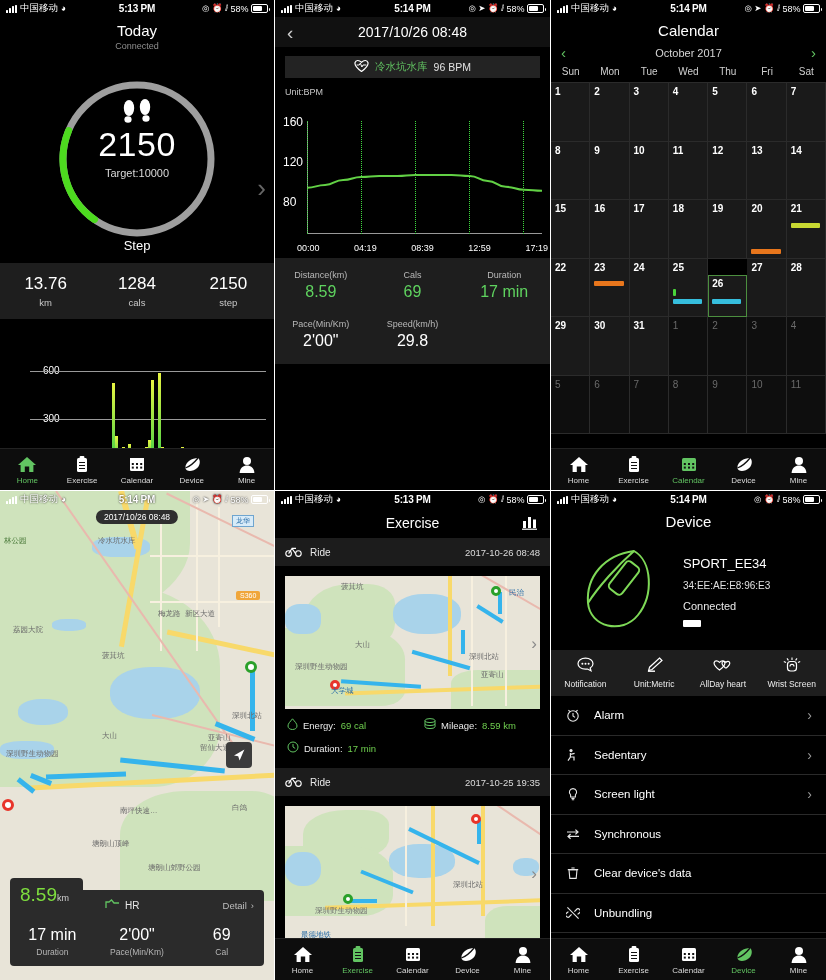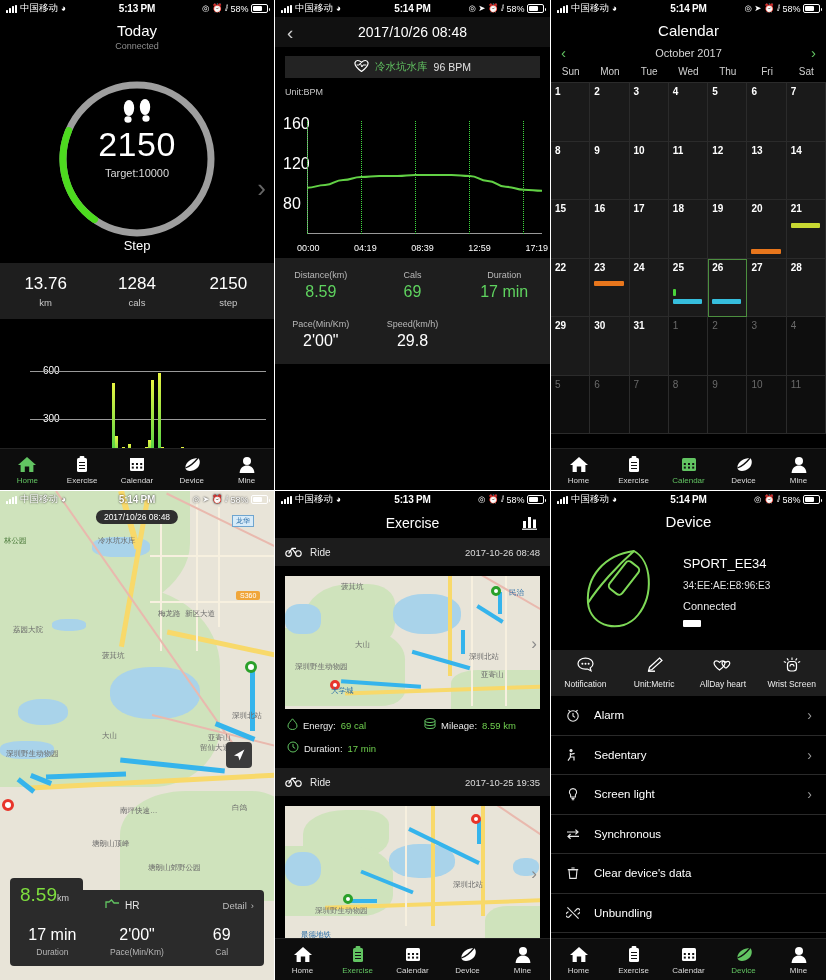--- a/index.html
+++ b/index.html
@@ -94,21 +94,21 @@
              background:#111; }
   .back-chev { position:absolute; left:12px; color:#d0d0d0; font-size:19px;
                font-weight:200; line-height:1; }
   .navbar2 .t { flex:1; text-align:center; color:#fff; font-size:14px; }
   .hrbanner { margin: 9px 10px 0; background:#232323; height: 22px;
               display:flex; align-items:center; justify-content:center; gap:6px; }
   .hrbanner .cn { color:#62c462; font-size:10.5px; }
   .hrbanner .bpm { color:#e2e2e2; font-size:10.5px; }
   .unitbpm { color:#c8c8c8; font-size:9px; margin: 9px 0 16px 10px; }
   .hrchart { position:relative; height:145px; margin-top:2px; }
-  .hr-y { position:absolute; left:8px; color:#fff; font-size:16px; }
+  .hr-y { position:absolute; left:8px; color:#fff; font-size:12px; }
   .hr-vline { position:absolute; top:8px; bottom:24px; width:0;
               border-left:1px dotted #3ddb3d; }
   .hr-axis { position:absolute; left:32px; right:8px; bottom:24px; height:1px; background:#999;}
   .hr-axis-v { position:absolute; left:32px; top:8px; bottom:24px; width:1px; background:#999;}
   .hr-xticks { position:absolute; left:22px; right:2px; bottom:5px;
                display:flex; justify-content:space-between; color:#fff; font-size:9px;}
   .m-grid { background:#1e1e1e; padding: 8px 0 10px; }
   .m-row { display:flex; }
   .m-cell { flex:1; text-align:center; padding: 4px 0; }
   .m-cell .lab { color:#b9b9b9; font-size: 9px; }
@@ -122,21 +122,21 @@
   .calhdr .mon { flex:1; text-align:center; color:#d6d6d6; font-size: 11px; }
   .dow { display:grid; grid-template-columns: repeat(7,1fr); padding-bottom:5px; }
   .dow div { text-align:center; color:#d0d0d0; font-size: 10px; }
   .caldays { display:grid; grid-template-columns: repeat(7,1fr);
              grid-auto-rows: 58.5px; border-top:1px solid #2b2b2b; }
   .cell { border-right:1px solid #2b2b2b; border-bottom:1px solid #2b2b2b;
           background:#1a1a1a; position:relative; padding: 3px 0 0 4px; }
   .cell .dn { color:#fff; font-size: 10px; font-weight:bold; }
   .cell.out { background:#0e0e0e; }
   .cell.out .dn { color:#6a6a6a; font-weight:normal; }
-  .cell.sel { outline: 1px solid #4c8f3f; outline-offset:-1px; z-index:2; }
+  .cell.sel { outline: 1px solid #4c8f3f; outline-offset:-1px; z-index:2;margin-top:16px; }
   .cell .bar { position:absolute; left:4px; right:5px; height:5px; border-radius:1px; }
 
   
   .mapbg { position:absolute; inset:0; background:#e8e4d8; }
   .map-green { position:absolute; background:#cfe3bc; }
   .map-water { position:absolute; background:#a9d3ea; }
   .map-road { position:absolute; background:#f8d96a; }
   .map-road.thin { background:#f7f0df; }
   .map-road.red { background:#e9b9ae; }
   .mp-label { position:absolute; font-size:7.5px; color:#6b6b6b; white-space:nowrap; }

